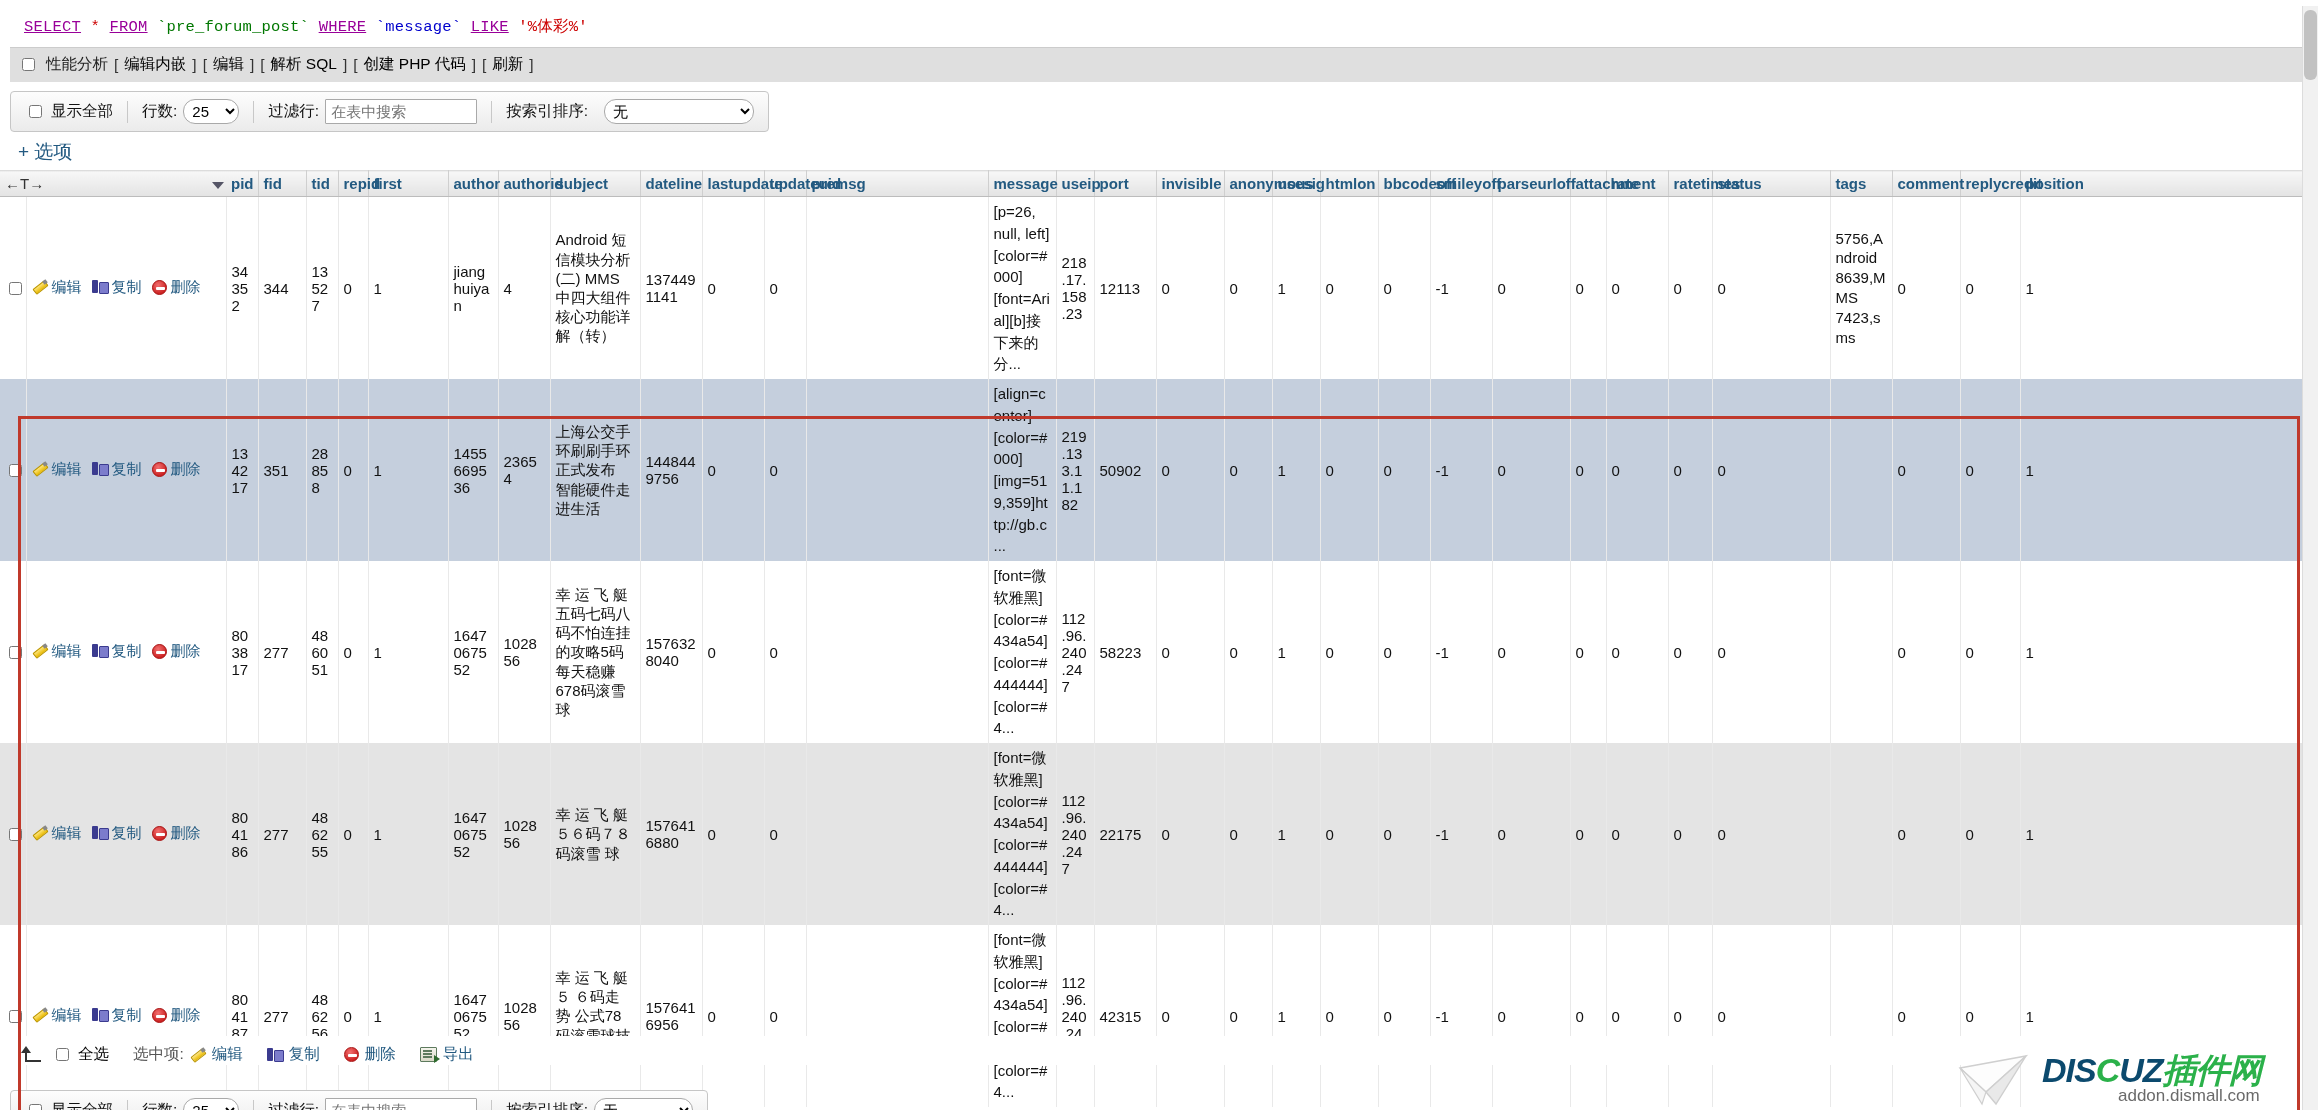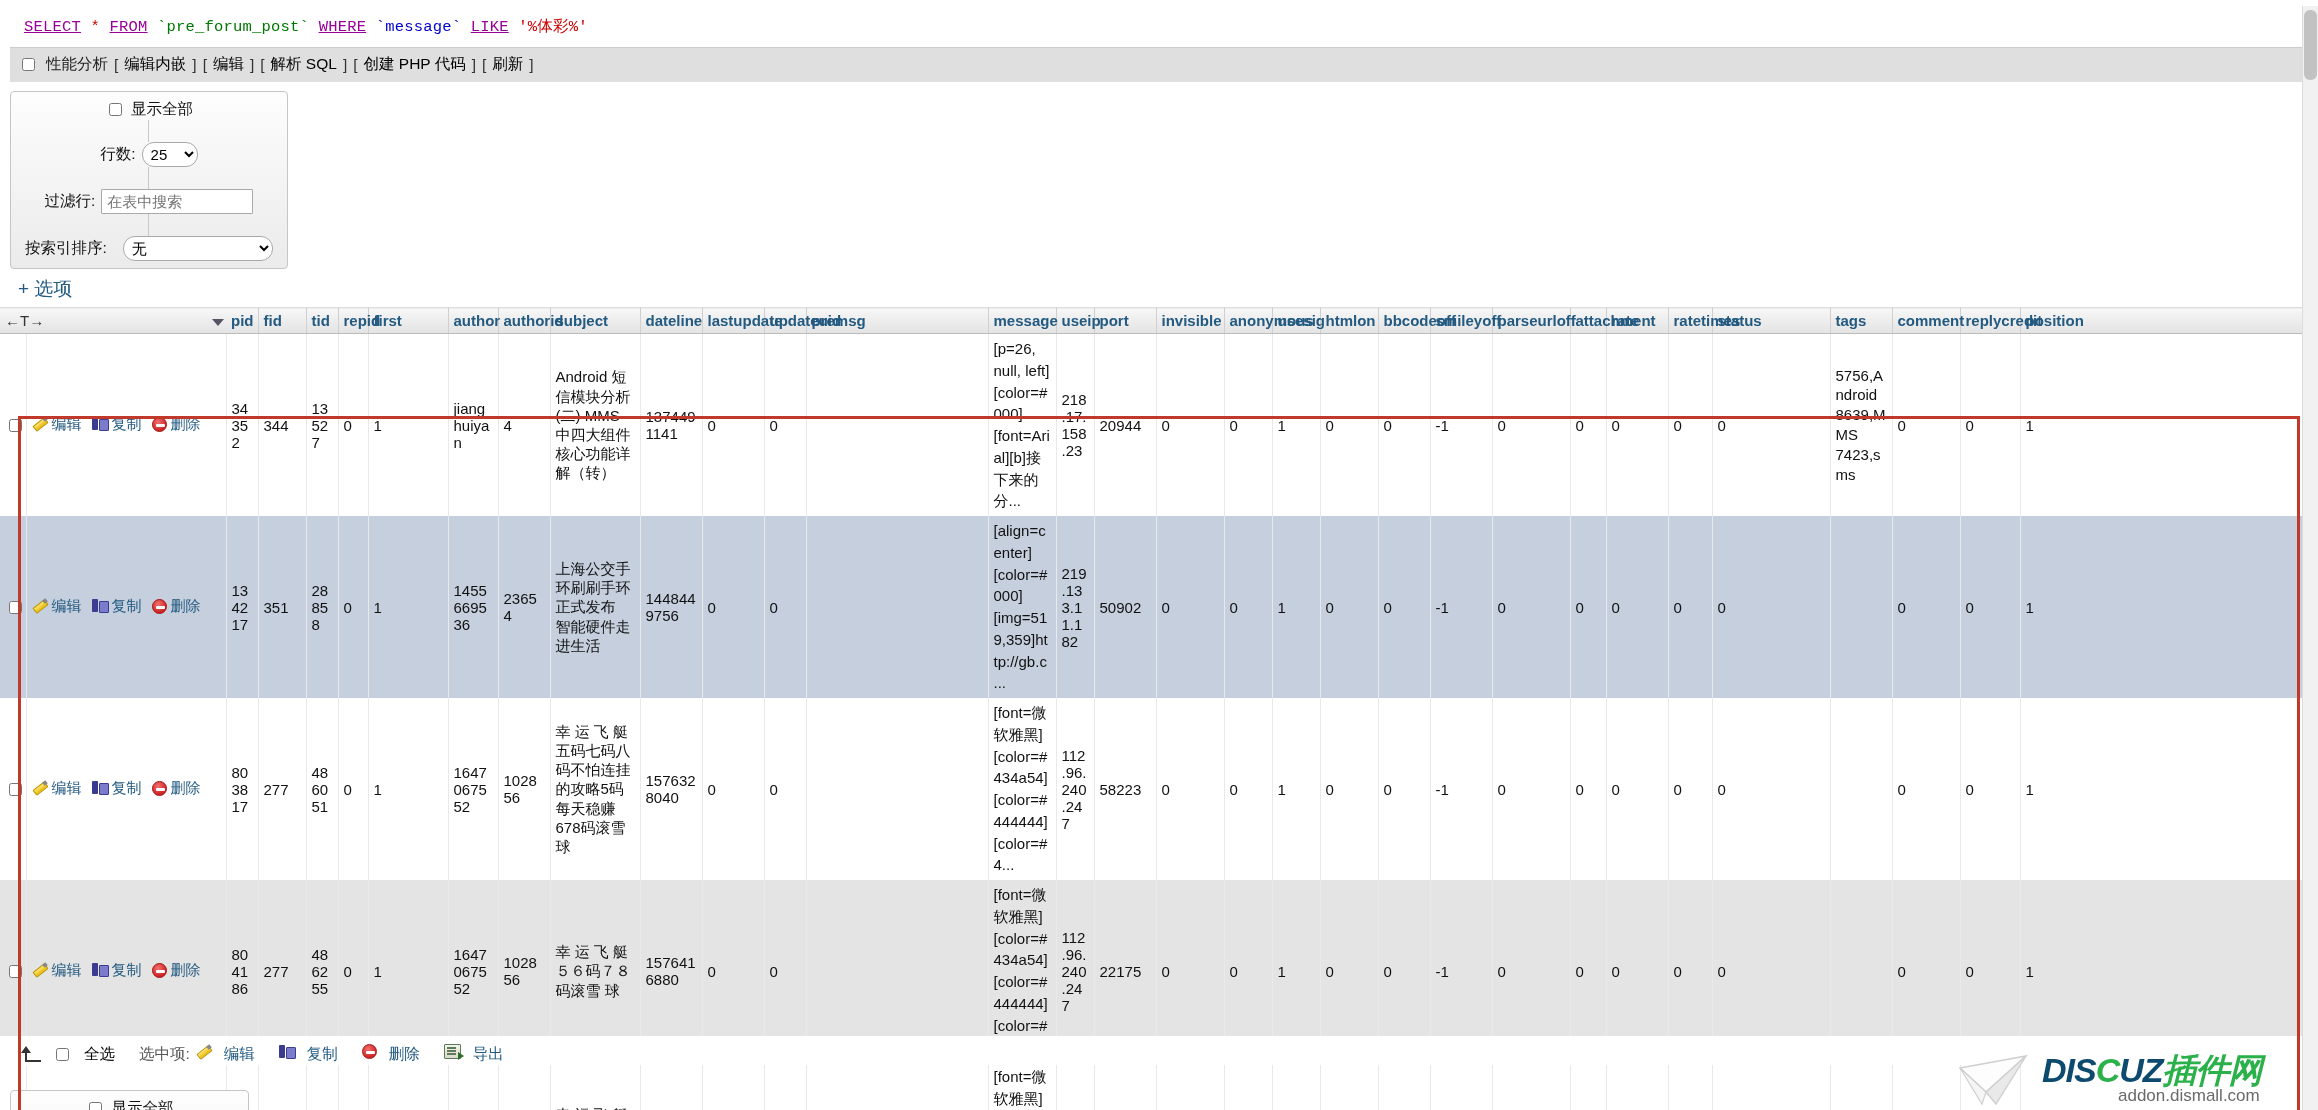--- a/index.html
+++ b/index.html
@@ -93,21 +93,20 @@
   .filter-bar {
     display: inline-flex;
     align-items: center;
     gap: 0px;
     background: linear-gradient(#fdfdfd,#ebebeb);
     border: 1px solid #c6c6c6;
     border-radius: 4px;
     padding: 7px 14px;
     font-size: 15.5px;
     color: #111;
-    flex-direction: column;
   }
   .filter-bar .grp { display: flex; align-items: center; gap: 6px; }
   .filter-bar .sep {
     width: 1px; height: 22px; background: #c8c8c8; margin: 0 14px;
   }
   .filter-bar label { color: #111; }
   select.pma-select {
     font-family: "Liberation Sans", sans-serif;
     font-size: 15px;
     padding: 2px 4px;
@@ -257,21 +256,21 @@
     left: 0; top: 1030px;
     width: 2318px;
     display: flex;
     align-items: center;
     gap: 0;
     font-size: 15.5px;
     padding: 8px 0 0 18px;
     background: #fff;
     z-index: 20;
   }
-  .bottom-bar .grp { display: inline-flex; gap: 12px; margin-right: 24px; }
+  .bottom-bar .grp { display: inline-flex; align-items: center; gap: 6px; margin-right: 24px; }
   .bottom-bar a { color: #235a81; text-decoration: none; }
   .bottom-bar .selected-label { color: #555; margin-right: 6px; }
   .ico-uparrow {
     width: 24px; height: 18px; position: relative; margin-right: 10px;
   }
   .ico-uparrow::before {
     content:""; position:absolute; left:7px; top:4px; width: 2px; height: 12px; background:#333;
   }
   .ico-uparrow::after {
     content:""; position:absolute; left:7px; bottom:2px; width: 16px; height: 2px; background:#333;
@@ -482,21 +481,21 @@
             <td class="num ">1</td>
             <td class="num ">jianghuiyan</td>
             <td class="num ">4</td>
             <td class="num subject-cell">Android 短信模块分析(二) MMS中四大组件核心功能详解（转）</td>
             <td class="num ">1374491141</td>
             <td class="num ">0</td>
             <td class="num ">0</td>
             <td class="num "></td>
             <td class="num msg-cell">[p=26, null, left][color=#000][font=Arial][b]接下来的分...</td>
             <td class="num ">218.17.158.23</td>
-            <td class="num ">20944</td>
+            <td class="num ">12113</td>
             <td class="num ">0</td>
             <td class="num ">0</td>
             <td class="num ">1</td>
             <td class="num ">0</td>
             <td class="num ">0</td>
             <td class="num ">-1</td>
             <td class="num ">0</td>
             <td class="num ">0</td>
             <td class="num ">0</td>
             <td class="num ">0</td>

